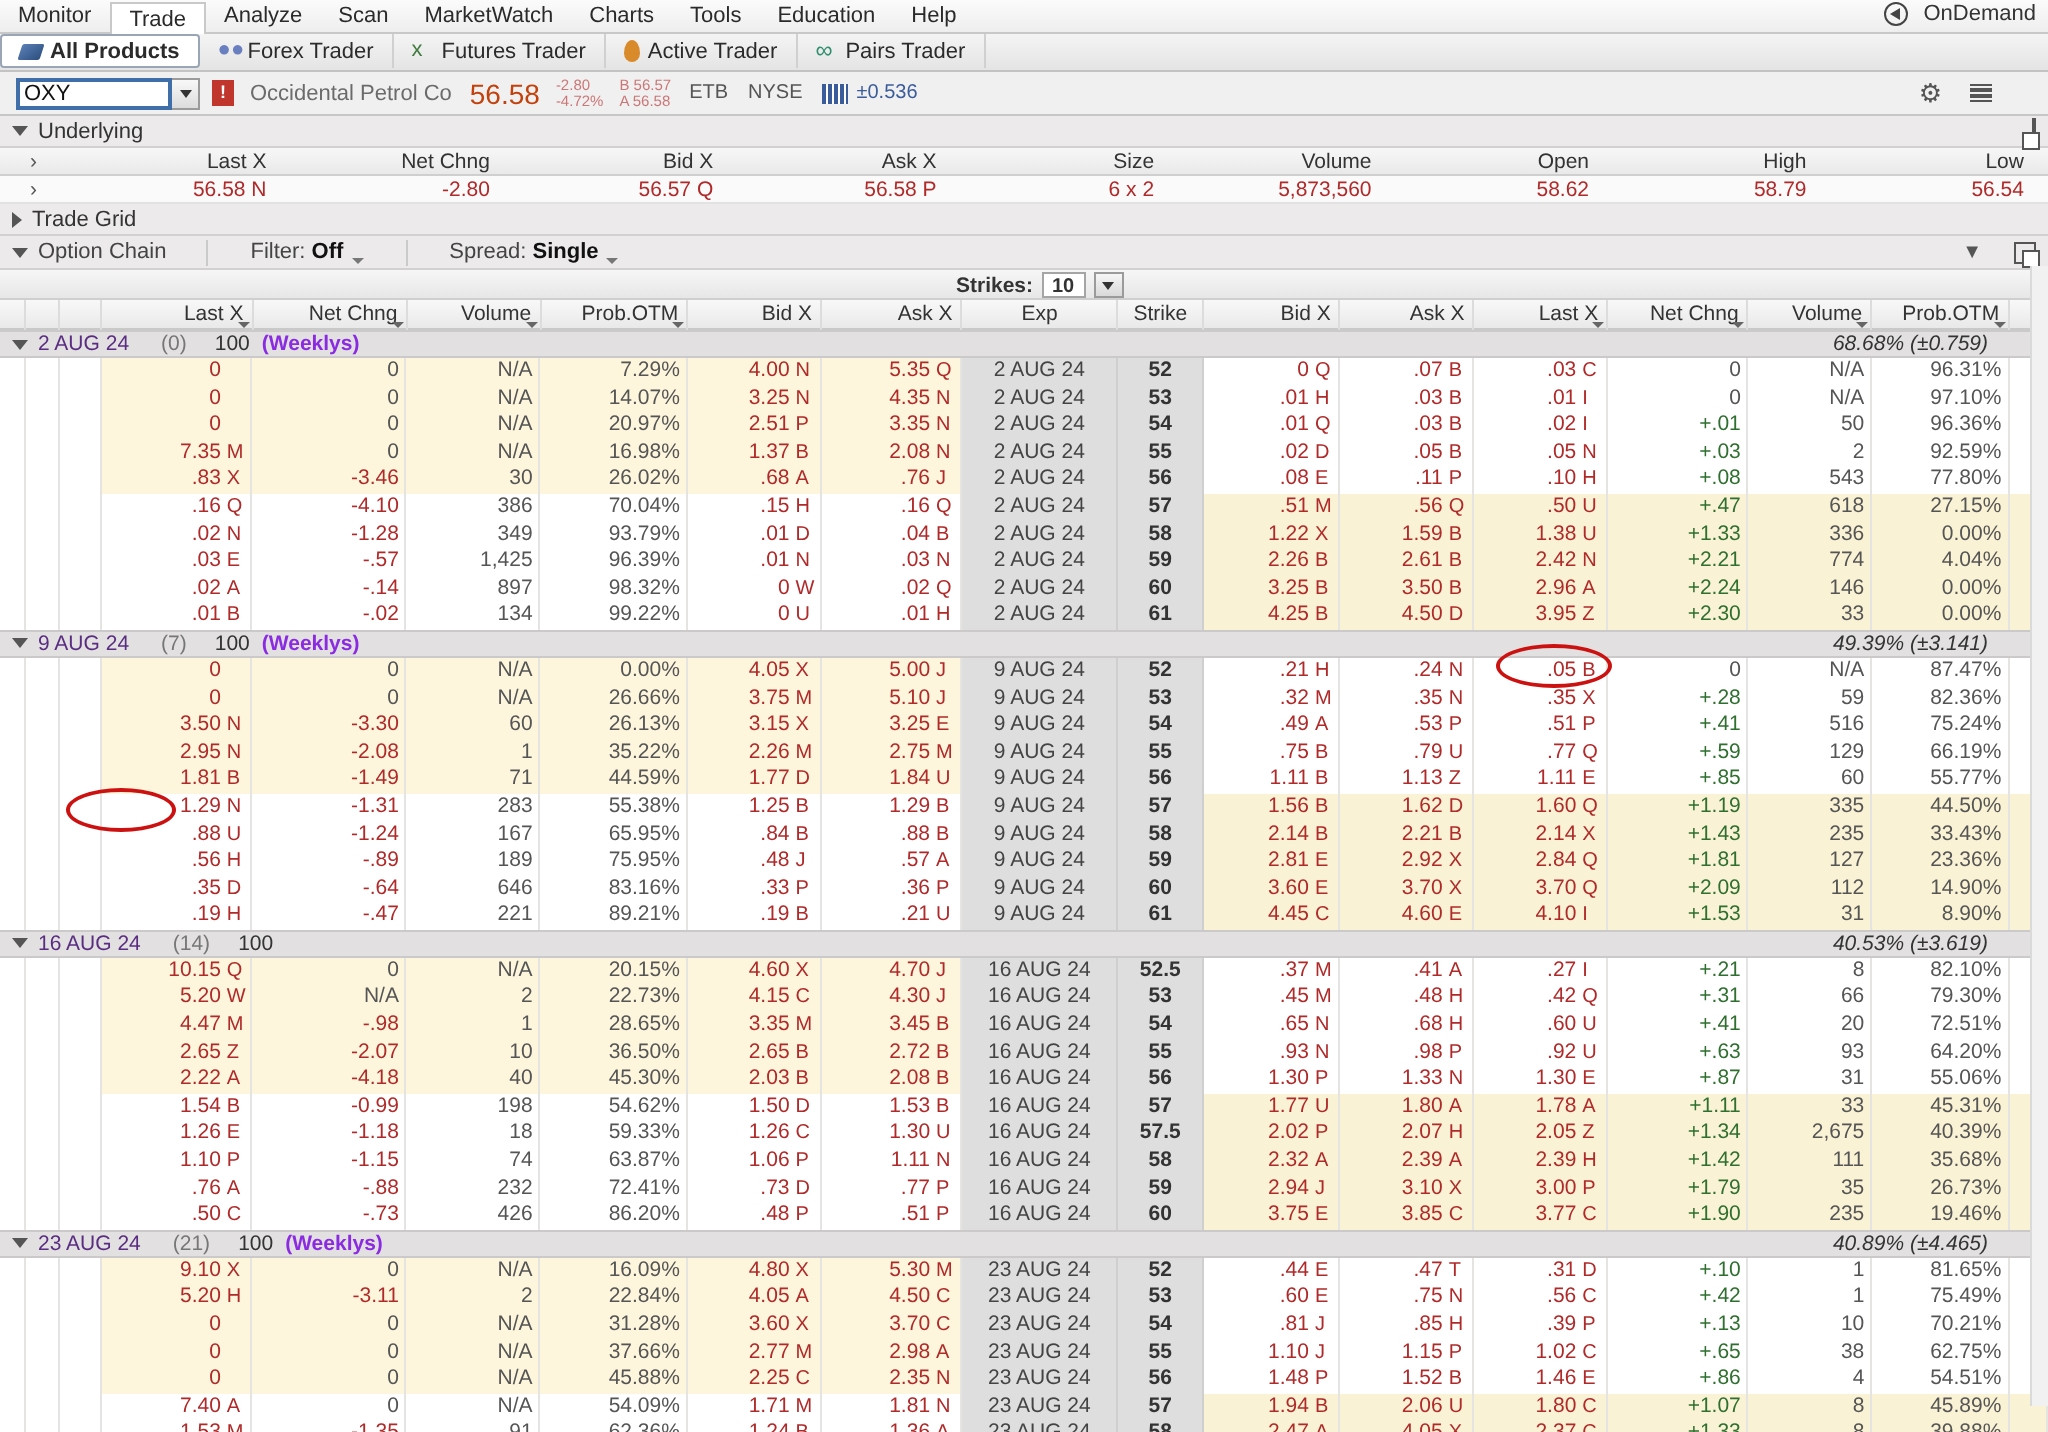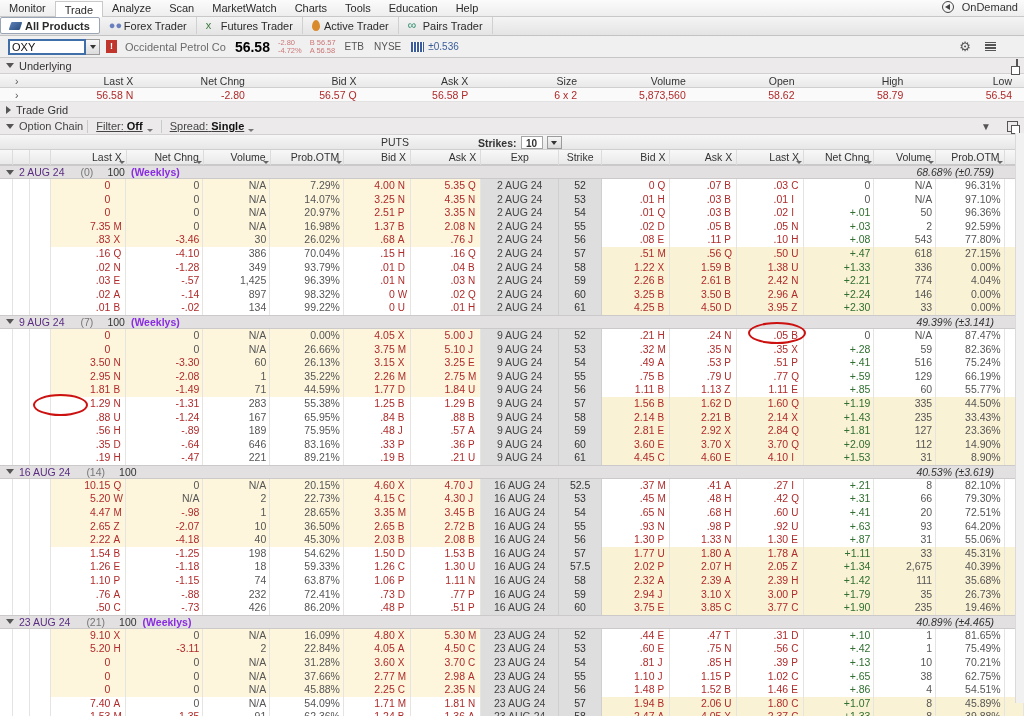--- a/index.html
+++ b/index.html
@@ -93,21 +93,21 @@
     display: flex; align-items: center; justify-content: center;
     margin-right: 6px;
   }
   .caret-dn { width:0;height:0;border-left:3.5px solid transparent;border-right:3.5px solid transparent;border-top:4px solid #333; }
   .badge-red {
     width: 11px; height: 13px; background: #c0352c; color: #fff;
     font-size: 9px; font-weight: bold; text-align: center; line-height: 13px;
     margin-right: 8px;
   }
   .co-name { color: #6b6b6b; font-size: 11px; margin-right: 9px; }
-  .q-last { color: #000000; font-size: 14px; font-weight: bold; margin-right: 8px; }
+  .q-last { color: #c2410c; font-size: 14px; font-weight: normal; margin-right: 8px; }
   .q-chg { display:flex; flex-direction: column; font-size: 7.5px; color:#c77; line-height:8px; margin-right:8px; }
   .q-ba  { display:flex; flex-direction: column; font-size: 7.5px; color:#c77; line-height:8px; margin-right:9px; }
   .q-tag { font-size: 10px; color: #555; margin-right: 10px; }
   .q-ico { width:13px;height:10px;margin-right:4px;
      background: repeating-linear-gradient(90deg,#3b5c9a 0 2px,#fff 2px 3px); }
   .q-iv  { font-size: 10px; color:#3b5c9a; }
   .gear-wrap { position:absolute; right: 28px; top: 3px; display:flex; gap:14px; align-items:center;}
   .menu-lines { width:11px;height:10px;display:flex;flex-direction:column;justify-content:space-between;}
   .menu-lines i{display:block;height:1.5px;background:#555;}
   .menu-lines i:nth-child(odd){width:11px}
@@ -137,21 +137,21 @@
   .und-gutter { width: 34px; text-align:center; color:#555;}
   .u1{width:113px}.u2{width:113px}.u3{width:113px}.u4{width:113px}
   .u5{width:110px}.u6{width:110px}.u7{width:110px}.u8{width:110px}.u9{width:110px}
   
   .oc-bar {
     height: 17px; background: #eceaea;
     border-bottom: 1px solid #d2d0d0;
     display: flex; align-items: center; font-size: 11px;
     padding-left: 6px; color: #444; position: relative;
   }
-  .oc-seg { padding: 0 8px; border-left: 1px solid #cacaca; height: 13px; line-height: 13px; display:flex; align-items:center;text-decoration:underline;}
+  .oc-seg { padding: 0 21px; border-left: 1px solid #cacaca; height: 13px; line-height: 13px; display:flex; align-items:center;}
   .oc-seg:first-of-type { border-left: none; }
   .oc-b { font-weight: bold; color: #111; }
   .tiny-caret { width:0;height:0;border-left:3px solid transparent;border-right:3px solid transparent;border-top:3.5px solid #777; margin-left:4px; align-self:flex-end; margin-bottom:1px;}
   .oc-right { position:absolute; right: 6px; display:flex; gap:16px; align-items:center; }
   
   .cp-head {
     height: 15px; display:flex; align-items:center;
     background: linear-gradient(#f6f6f6,#e7e7e7);
     border-bottom: 1px solid #cfcfcf;
     font-size: 10.5px; color:#333; position: relative;
@@ -203,21 +203,21 @@
   
   .row { display:flex; height: 13.6px; align-items:center; font-size:10.5px; }
   .cell { height: 13.6px; line-height: 13.6px; border-right: 1px solid #e6e4e0; padding-right: 3px;
           display:flex; justify-content:flex-end; align-items:center; gap:3px; overflow:hidden; white-space:nowrap;}
   .cell .mk { width: 9px; text-align:left; font-size:10px; flex: 0 0 9px;}
   .itm  { background: #fdf6dc; }
   .otm  { background: #ffffff; }
   .itm-d { background: #faf2d4; }
   .gut { background:#ffffff; border-right:1px solid #e6e4e0; }
   .exp-cell { background:#dedede; color:#444; justify-content:center; padding-right:0; font-size:10.5px; border-right:1px solid #cfcfcf;}
-  .strike-cell { background:#dedede; color:#333; justify-content:center; padding-right:0; font-weight:normal; border-right:1px solid #cfcfcf;}
+  .strike-cell { background:#dedede; color:#333; justify-content:center; padding-right:0; font-weight:bold; border-right:1px solid #cfcfcf;}
   .pos { color:#2f6f2f; }
   .dim { color:#555; }
   .red { color:#b02a2a; }
   
   .annot {
     position: absolute; border: 2.6px solid #cc1111;
     border-radius: 50%; pointer-events: none; z-index: 20;
   }
   .chainwrap { position: relative; }
 </style>
@@ -326,39 +326,38 @@
   <div class="und-c u9">56.54</div>
 </div>
 
 <div class="sec">
   <span class="tri tri-rt"></span>
   <span>Trade Grid</span>
 </div>
 
 <div class="oc-bar">
   <span class="tri tri-dn"></span>
-  <span style="margin-right:4px;">Option Chain</span>
+  <span style="margin-right:20px;">Option Chain</span>
   <span class="oc-seg">
     <span>Filter:</span>&nbsp;<span class="oc-b">Off</span><i class="tiny-caret"></i>
   </span>
   <span class="oc-seg">
     <span>Spread:</span>&nbsp;<span class="oc-b">Single</span><i class="tiny-caret"></i>
   </span>
   <span class="oc-right">
     <span style="font-size:10px;color:#555;">▼</span>
     <span class="panel-ic"></span>
   </span>
 </div>
 
 <div class="cp-head">
   <div class="w-g1"></div>
     <div class="w-g2"></div>
     <div class="w-g3"></div>
   <div style="width:142px"></div>
-  <div class="cp-puts" style="width:390px">PUTS</div>
   <div class="strikes-box">
     <span>Strikes:</span>
     <span class="strikes-val">10</span>
     <span class="strikes-dd">
         <i class="caret-dn"></i>
       </span>
   </div>
 </div>
 
 <div class="col-head">
@@ -1658,21 +1657,21 @@
     </div>
     <div class="row">
       <div class="cell gut w-g1"></div>
       <div class="cell gut w-g2 otm"></div>
       <div class="cell gut w-g3 otm"></div>
       <div class="cell w-last otm red ">
         <span>1.54</span>
         <span class="mk">B</span>
       </div>
       <div class="cell w-chg otm red ">
-        <span>-1.25</span>
+        <span>-0.99</span>
       </div>
       <div class="cell w-vol otm dim ">
         <span>198</span>
       </div>
       <div class="cell w-prob otm dim ">
         <span>54.62%</span>
       </div>
       <div class="cell w-bid otm red ">
         <span>1.50</span>
         <span class="mk">D</span>

